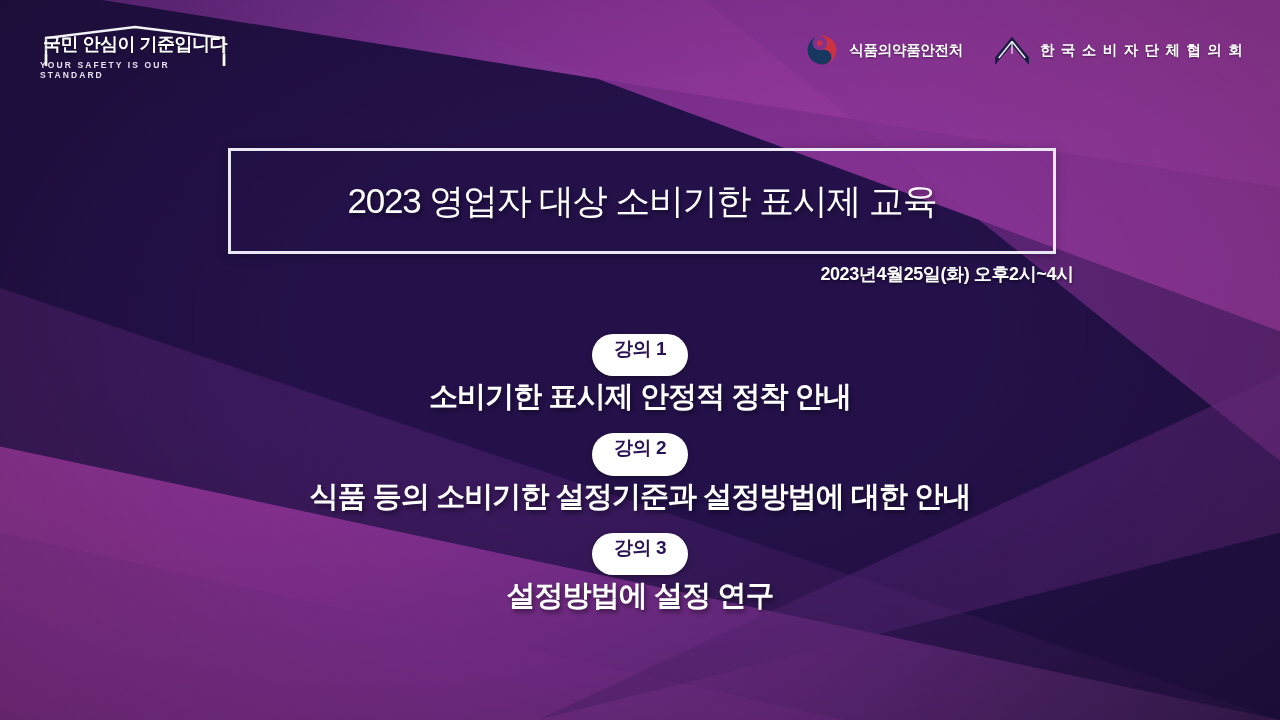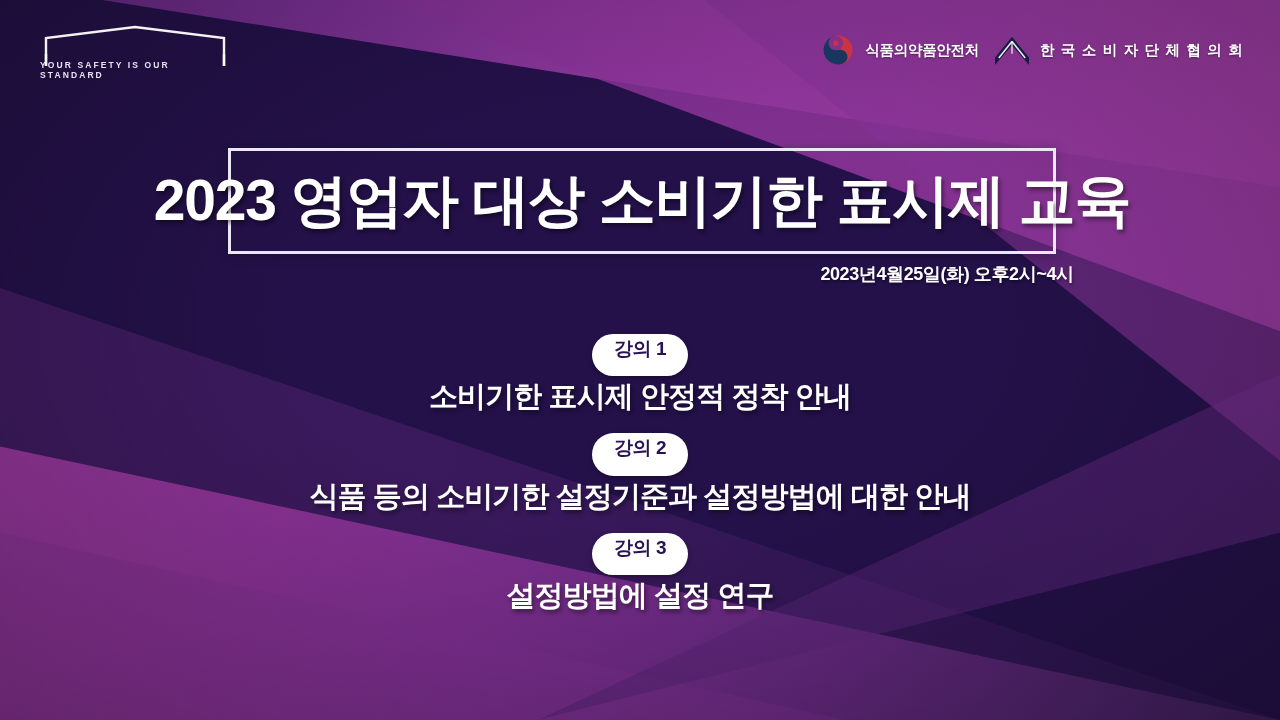--- a/index.html
+++ b/index.html
@@ -74,40 +74,40 @@
     color:#ffffff;font-size:18px;font-weight:bold;letter-spacing:-.5px;
     text-shadow:0 1px 2px rgba(0,0,0,.45);
   }
   .brand-en{
     position:absolute;left:0;top:36px;width:190px;text-align:left;
     color:#e9e2f3;font-size:8.5px;font-weight:bold;letter-spacing:2.1px;
   }
 
   .org-row{
     position:absolute;right:36px;top:28px;height:44px;
-    display:flex;align-items:center;gap:14px;
+    display:flex;align-items:center;gap:30px;
   }
   .org{display:flex;align-items:center;gap:9px;}
   .org-name{
     color:#ffffff;font-size:14.5px;font-weight:bold;letter-spacing:-.3px;
     text-shadow:0 1px 2px rgba(0,0,0,.4);white-space:nowrap;
   }
   .org-name.spaced{letter-spacing:1.2px;}
   .taeguk{width:36px;height:36px;display:block;}
   .chevron{width:38px;height:34px;display:block;}
 
   
   .title-box{
     position:absolute;left:228px;top:148px;width:822px;height:100px;
     border:3px solid #ece7f5;
     box-shadow:0 2px 10px rgba(0,0,0,.25);
     display:flex;align-items:center;justify-content:center;
   }
   .title-text{
-    color:#ffffff;font-size:57px;font-weight:bold;letter-spacing:-1.2px;
+    color:#ffffff;font-size:35px;font-weight:normal;letter-spacing:-1.2px;
     white-space:nowrap;
     text-shadow:2px 3px 4px rgba(0,0,0,.45);
   }
   .date-line{
     position:absolute;left:0;right:0;top:262px;text-align:center;
     color:#ffffff;font-size:18px;font-weight:bold;letter-spacing:-.4px;
     text-shadow:1px 2px 3px rgba(0,0,0,.45);
   }
   .date-line .inner{display:inline-block;transform:translateX(307px);}
 
@@ -145,20 +145,21 @@
   <div class="bg-layer band-tr3"></div>
   <div class="bg-layer band-r"></div>
   <div class="bg-layer vignette"></div>
 
   <div class="brand-mark">
     <svg class="brand-roof" viewBox="0 0 190 44">
       <path d="M6 42 L6 14 L95 3 L184 14 L184 42" fill="none" stroke="#ffffff" stroke-width="2.4" stroke-linejoin="miter" opacity="0.95"></path>
       <path d="M6 42 L6 30" stroke="#ffffff" stroke-width="2.4" fill="none"></path>
       <path d="M184 42 L184 30" stroke="#ffffff" stroke-width="2.4" fill="none"></path>
     </svg>
+    <div class="brand-ko">국민 안심이 기준입니다</div>
     <div class="brand-en">YOUR SAFETY IS OUR STANDARD</div>
   </div>
 
   <div class="org-row">
 
     <div class="org">
       <svg class="taeguk" viewBox="0 0 40 40">
         <g transform="rotate(-18 20 20)">
           <path d="M20 4 A16 16 0 0 1 20 36 A8 8 0 0 1 20 20 A8 8 0 0 0 20 4 Z" fill="#cd3243"></path>
           <path d="M20 36 A16 16 0 0 1 20 4 A8 8 0 0 0 20 20 A8 8 0 0 1 20 36 Z" fill="#17375e"></path>

